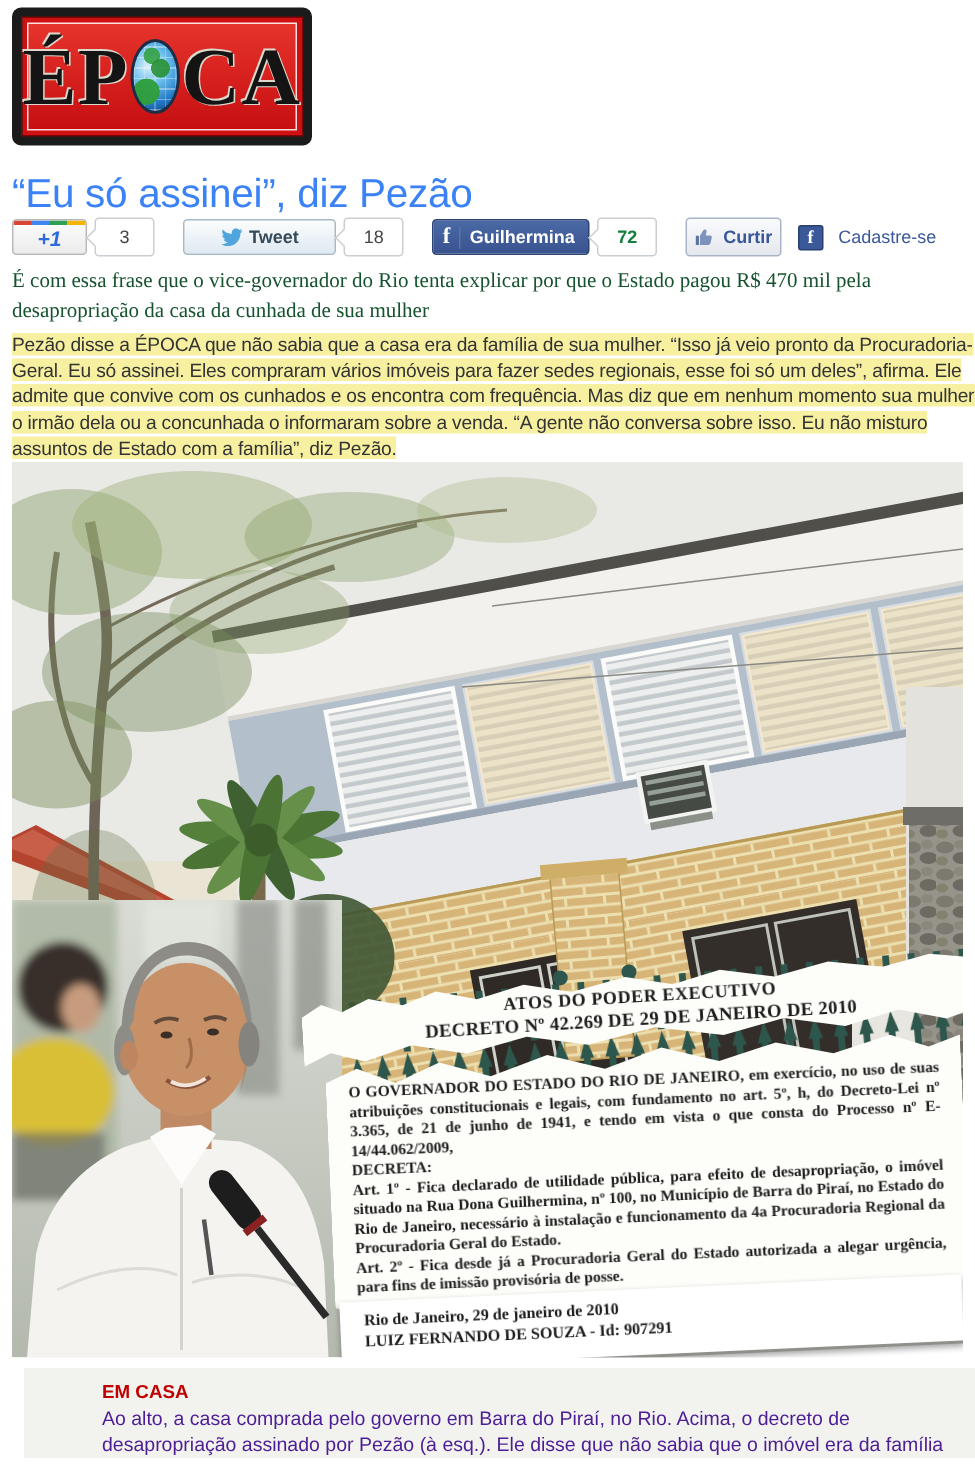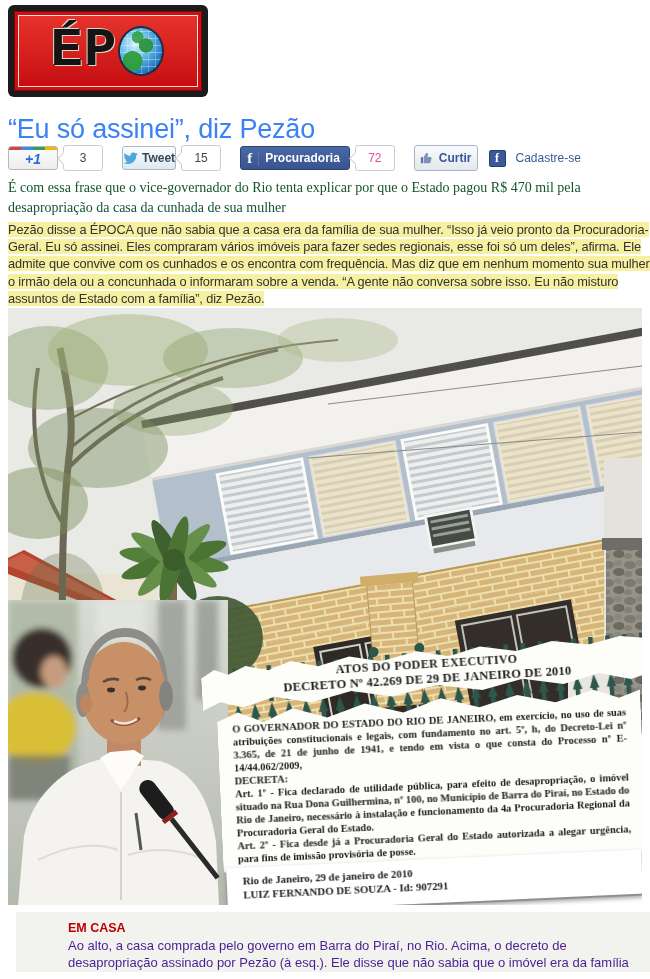--- a/index.html
+++ b/index.html
@@ -5,21 +5,21 @@
   html,body{margin:0;padding:0}
   body{
     position:relative;width:650px;height:979px;overflow:hidden;
     background:#ffffff;font-family:"Liberation Sans",sans-serif;
   }
   
   .logo{position:absolute;left:8px;top:5px;width:200px;height:92px;background:#1b1b1b;border-radius:6px;padding:0;cursor:pointer}
   .logo-red{position:absolute;left:6px;top:6px;right:6px;bottom:6px;background:linear-gradient(#e8352d,#c50d10);
     border:1px solid #7e0505;box-shadow:inset 0 0 0 3px #cf1013, inset 0 0 0 4px rgba(255,255,255,.85);
     display:flex;align-items:center;justify-content:center}
-  .logo-red span.ltr{font-family:Liberation Mono, monospace;font-weight:bold;font-size:54px;line-height:1;color:#141414;
+  .logo-red span.ltr{font-family:Liberation Serif, serif;font-weight:bold;font-size:54px;line-height:1;color:#141414;
     letter-spacing:1px;text-shadow:1px 1px 0 #ded8cc,-1px -1px 0 #ded8cc}
   .globe{width:46px;height:50px;border-radius:50%;margin:0 1px;border:2px solid #1c2d44;box-sizing:border-box;
     background:
       radial-gradient(circle at 30% 72%, rgba(46,158,58,.95) 0 22%, rgba(46,158,58,0) 23%),
       radial-gradient(circle at 62% 38%, rgba(40,145,52,.9) 0 18%, rgba(40,145,52,0) 19%),
       radial-gradient(circle at 42% 20%, rgba(46,158,58,.85) 0 13%, rgba(46,158,58,0) 14%),
       repeating-linear-gradient(0deg, rgba(255,255,255,.35) 0 1px, transparent 1px 7px),
       repeating-linear-gradient(90deg, rgba(255,255,255,.25) 0 1px, transparent 1px 7px),
       radial-gradient(circle at 35% 35%, #d9f0fa 0%, #6cc0ec 35%, #2277c5 72%, #0d406f 100%);
   }
@@ -29,24 +29,24 @@
   .social{position:absolute;left:8px;top:143px;width:640px;height:30px;display:flex;align-items:center;gap:5px;font-size:12px}
   .sbtn{display:inline-flex;align-items:center;height:24px;border-radius:3px;box-sizing:border-box;cursor:pointer;user-select:none}
   .gplus{width:50px;justify-content:center;border:1px solid #b8b8b8;background:linear-gradient(#fdfdfd,#ececec);position:relative;overflow:hidden}
   .gplus .stripe{position:absolute;top:0;left:0;right:0;height:3px;
     background:linear-gradient(90deg,#d94437 0 25%,#4285f4 25% 50%,#30a055 50% 75%,#f4b400 75% 100%)}
   .gplus .pl{color:#2d6ada;font-weight:bold;font-style:italic;font-size:14px;margin-top:2px}
   .bubble{display:inline-flex;align-items:center;justify-content:center;height:24px;min-width:26px;padding:0 6px;background:#fff;
     border:1px solid #c9ced2;border-radius:3px;color:#444;position:relative;margin-right:14px;cursor:pointer}
   .bubble:before{content:"";position:absolute;left:-5px;top:8px;width:8px;height:8px;background:#fff;
     border-left:1px solid #c9ced2;border-bottom:1px solid #c9ced2;transform:rotate(45deg)}
-  .tweet{padding:0 0;border:1px solid #a7b9c4;background:linear-gradient(#fcfdfd,#dde9f1);color:#34495a;font-weight:bold;gap:4px}
+  .tweet{padding:0 24px;border:1px solid #a7b9c4;background:linear-gradient(#fcfdfd,#dde9f1);color:#34495a;font-weight:bold;gap:4px}
   .fbshare{padding:0 9px 0 6px;background:linear-gradient(#4a69a5,#39538f);border:1px solid #2d4373;color:#fff;font-weight:bold;gap:6px}
   .fbshare .fglyph{font-family:"Liberation Serif",serif;font-weight:bold;font-size:15px;padding-right:6px;border-right:1px solid #5a74a8;line-height:1}
-  .bubble.bold{font-weight:normal;color:#ec4899}
+  .bubble.bold{font-weight:bold;color:#15803d}
   .curtir{padding:0 5px;height:26px;border:1px solid #aab4c8;background:linear-gradient(#fafbfc,#e4e7ee);color:#39579a;font-weight:bold;gap:5px}
   .fb-mini{width:15px;height:15px;border-radius:2px;background:#3b5998;color:#fff;display:inline-flex;align-items:center;justify-content:center;
     font-family:"Liberation Serif",serif;font-weight:bold;font-size:12px;margin:0 5px 0 6px;border:1px solid #29406e}
   .signup-link{color:#3b5998;text-decoration:none;cursor:pointer}
   .signup-rest{color:#6b6b6b}
   
   .lead{position:absolute;left:8px;top:178px;width:640px;margin:0;font-family:"Liberation Serif",serif;
     font-size:14px;line-height:20px;color:#14532d}
   .para{position:absolute;left:8px;top:221px;width:648px;margin:0;font-size:12.8px;line-height:17.2px;color:#333;letter-spacing:-.15px}
   .para .hl{background:#f6f0a0;box-decoration-break:clone}
@@ -73,43 +73,44 @@
   .kicker{font-size:12.5px;font-weight:bold;color:#c00000;margin-bottom:2px}
   .captext{font-size:13px;line-height:17px;color:#4c1d95}
 </style>
 </head>
 <body>
 
 <div class="logo">
   <div class="logo-red">
     <span class="ltr">ÉP</span>
     <span class="globe"></span>
+    <span class="ltr">CA</span>
   </div>
 </div>
 
 <h1 class="headline">“Eu só assinei”, diz Pezão</h1>
 
 <div class="social">
   <span class="sbtn gplus">
     <span class="stripe"></span>
     <span class="pl">+1</span>
   </span>
   <span class="bubble">3</span>
 
   <span class="sbtn tweet">
     <svg width="15" height="13" viewBox="0 0 24 20">
       <path fill="#4ea6dc" d="M23.4 2.4c-.8.4-1.7.7-2.6.8.9-.6 1.7-1.5 2-2.6-.9.5-1.9.9-2.9 1.1C19 .7 17.8.2 16.5.2c-2.6 0-4.6 2.1-4.6 4.6 0 .4 0 .7.1 1.1C8.1 5.7 4.7 3.9 2.4 1.1 2 1.8 1.8 2.6 1.8 3.4c0 1.6.8 3 2.1 3.9-.8 0-1.5-.2-2.1-.6v.1c0 2.3 1.6 4.1 3.7 4.6-.4.1-.8.2-1.2.2-.3 0-.6 0-.9-.1.6 1.9 2.3 3.2 4.3 3.3-1.6 1.2-3.6 2-5.7 2H.9c2.1 1.3 4.5 2.1 7.1 2.1 8.5 0 13.2-7.1 13.2-13.2v-.6c.9-.7 1.7-1.5 2.2-2.4z"></path>
     </svg>
     <span>Tweet</span>
   </span>
-  <span class="bubble">15</span>
+  <span class="bubble">18</span>
 
   <span class="sbtn fbshare">
     <span class="fglyph">f</span>
-    <span>Procuradoria</span>
+    <span>Guilhermina</span>
   </span>
   <span class="bubble bold">72</span>
 
   <span class="sbtn curtir">
     <svg width="14" height="14" viewBox="0 0 16 16">
       <path fill="#5b74a8" d="M1 7h2.4v7H1z"></path>
       <path fill="#7d92bd" d="M4.2 14h6.3c.8 0 1.5-.6 1.7-1.4l1-4.2c.2-.8-.4-1.6-1.3-1.6H8.6l.6-2.9c.1-.7-.3-1.4-1-1.6-.6-.2-1.2.1-1.5.6L4.2 7z"></path>
     </svg>
     <span>Curtir</span>
   </span>

